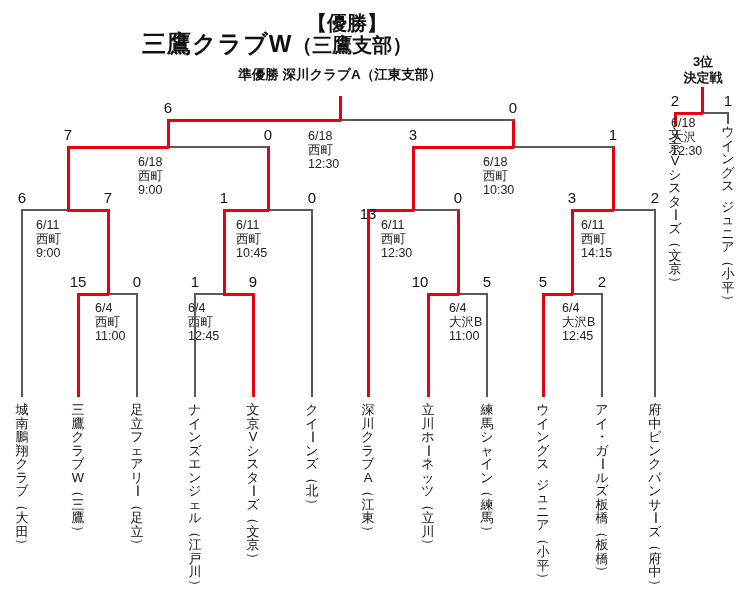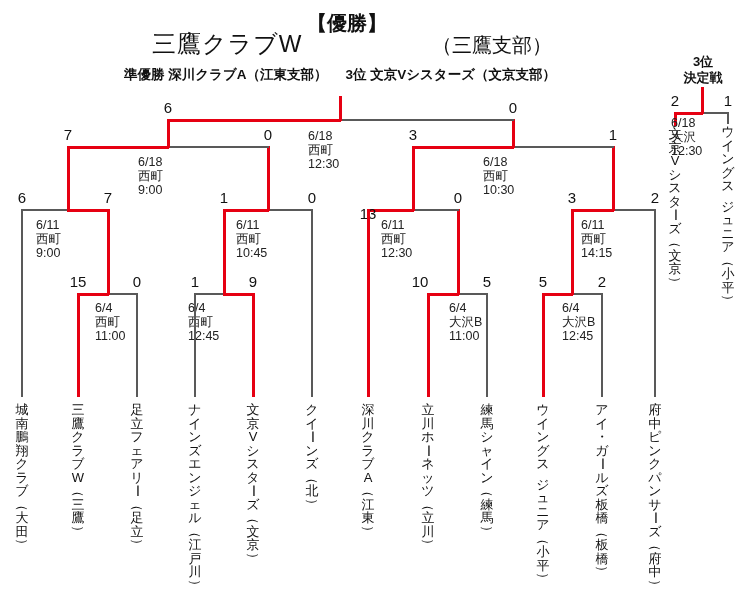--- a/index.html
+++ b/index.html
@@ -11,41 +11,40 @@
   .score{position:absolute;width:36px;height:18px;text-align:center;
          font-size:15px;line-height:18px;color:#111;}
   .minfo{position:absolute;width:64px;text-align:left;font-size:12.5px;
          line-height:14px;color:#222;}
   .vname{position:absolute;width:16px;}
   .vname .ch{height:13.5px;line-height:13.5px;font-size:13px;text-align:center;}
   .vname .rot{transform:rotate(90deg);}
   .vname .sp{height:7px;}
   #champ-label{position:absolute;left:257px;top:10px;width:180px;text-align:center;
                font-weight:bold;font-size:20px;}
-  #title-row{position:absolute;left:152px;top:28px;width:400px;display:flex;
-             justify-content:space-between;align-items:baseline;font-weight:normal;}
+  #title-row{position:absolute;left:142px;top:28px;width:400px;display:flex;
+             justify-content:flex-start;align-items:baseline;font-weight:bold;}
   .t-big{font-size:24px;letter-spacing:1px;}
   .t-small{font-size:20px;}
   #subline{position:absolute;left:70px;top:66px;width:540px;display:flex;
            justify-content:center;gap:18px;font-weight:bold;font-size:13.5px;}
   #t3-title{position:absolute;left:663px;top:54px;width:80px;text-align:center;
             font-weight:bold;font-size:13px;line-height:16px;}
 </style>
 </head>
 <body>
 
 <div id="stage">
   <div id="champ-label">【優勝】</div>
   <div id="title-row">
     <span class="t-big">三鷹クラブW</span>
       <span class="t-small">（三鷹支部）</span>
   </div>
   <div id="subline">
     <span>準優勝 深川クラブA（江東支部）</span>
-    <span>3位 文京Vシスターズ（文京支部）</span>
   </div>
   <div id="t3-title">
     <div>3位</div>
     <div>決定戦</div>
   </div>
 <div class="seg" style="left: 107px; top: 293px; width: 31px; height: 2px; background: rgb(89, 89, 89);"></div>
     <div class="seg" style="left: 77px; top: 293px; width: 32px; height: 3px; background: rgb(230, 0, 18);"></div>
     <div class="seg" style="left: 107px; top: 209px; width: 3px; height: 86px; background: rgb(230, 0, 18);"></div>
     <div class="score" style="left: 60px; top: 273px;">15</div>
     <div class="score" style="left: 119px; top: 273px;">0</div>

